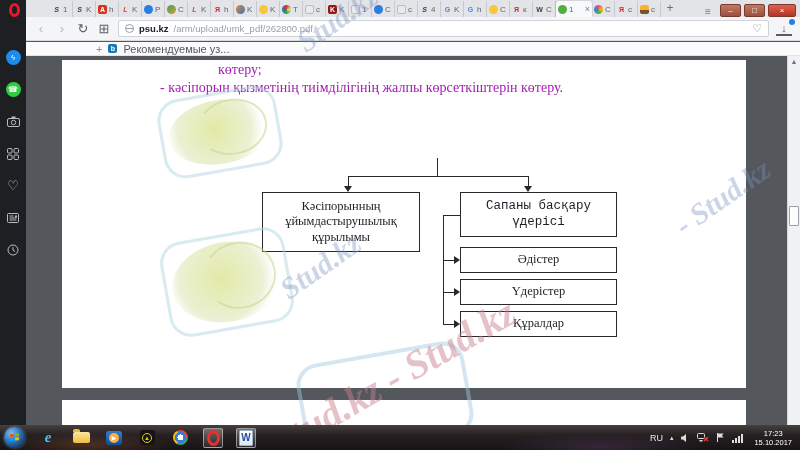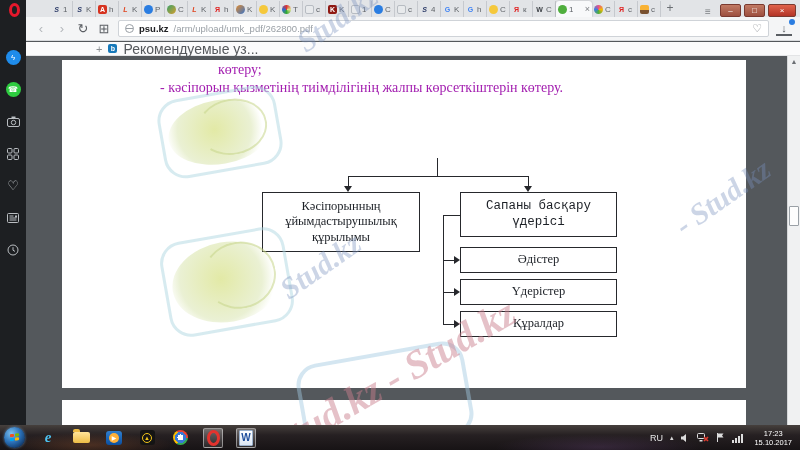--- a/index.html
+++ b/index.html
@@ -42,21 +42,21 @@
   .dom { color:#202124; font-weight:bold; }
   .path { color:#9aa0a6; }
   .urlheart { margin-left:auto; color:#8d9196; font-size:11px; cursor:pointer; }
   .dl { position:relative; width:16px; text-align:center; color:#5a5e63; font-size:11px; border-bottom:2px solid #5a5e63; line-height:12px; cursor:pointer; }
   .dl::after { content:""; position:absolute; right:-3px; top:-3px; width:6px; height:6px; border-radius:50%; background:#2a7de1; }
 
   
   .bookmarks { position:absolute; left:26px; top:42px; right:0; height:14px; background:#fbfbfc; border-bottom:1px solid #e3e4e6; display:flex; align-items:center; padding-left:70px; gap:6px; z-index:5; }
   .bm-add { color:#8a8e93; font-size:11px; cursor:pointer; }
   .bing { width:9px; height:9px; border-radius:2px; background:#1779ba; color:#fff; font:bold 7px/9px "Liberation Sans",sans-serif; text-align:center; }
-  .bm-label { font-size:14px; color:#55585c; white-space:nowrap; cursor:pointer; }
+  .bm-label { font-size:11px; color:#55585c; white-space:nowrap; cursor:pointer; }
 
   
   .viewer { position:absolute; left:26px; top:56px; right:0; bottom:25px; background:#54585c; overflow:hidden; }
   .page { position:absolute; left:36px; width:684px; background:#fff; }
   .page1 { top:4px; height:328px; }
   .page2 { top:344px; height:30px; }
   .scrollbar { position:absolute; right:0; top:0; bottom:0; width:13px; background:#f0f1f2; border-left:1px solid #d5d7d9; }
   .sb-up { position:absolute; top:2px; left:0; width:12px; text-align:center; font-size:7px; color:#6b6f74; cursor:pointer; }
   .sb-thumb { position:absolute; top:150px; left:1px; width:10px; height:20px; background:#fdfdfd; border:1px solid #9aa0a6; border-radius:1px; cursor:pointer; }
 

